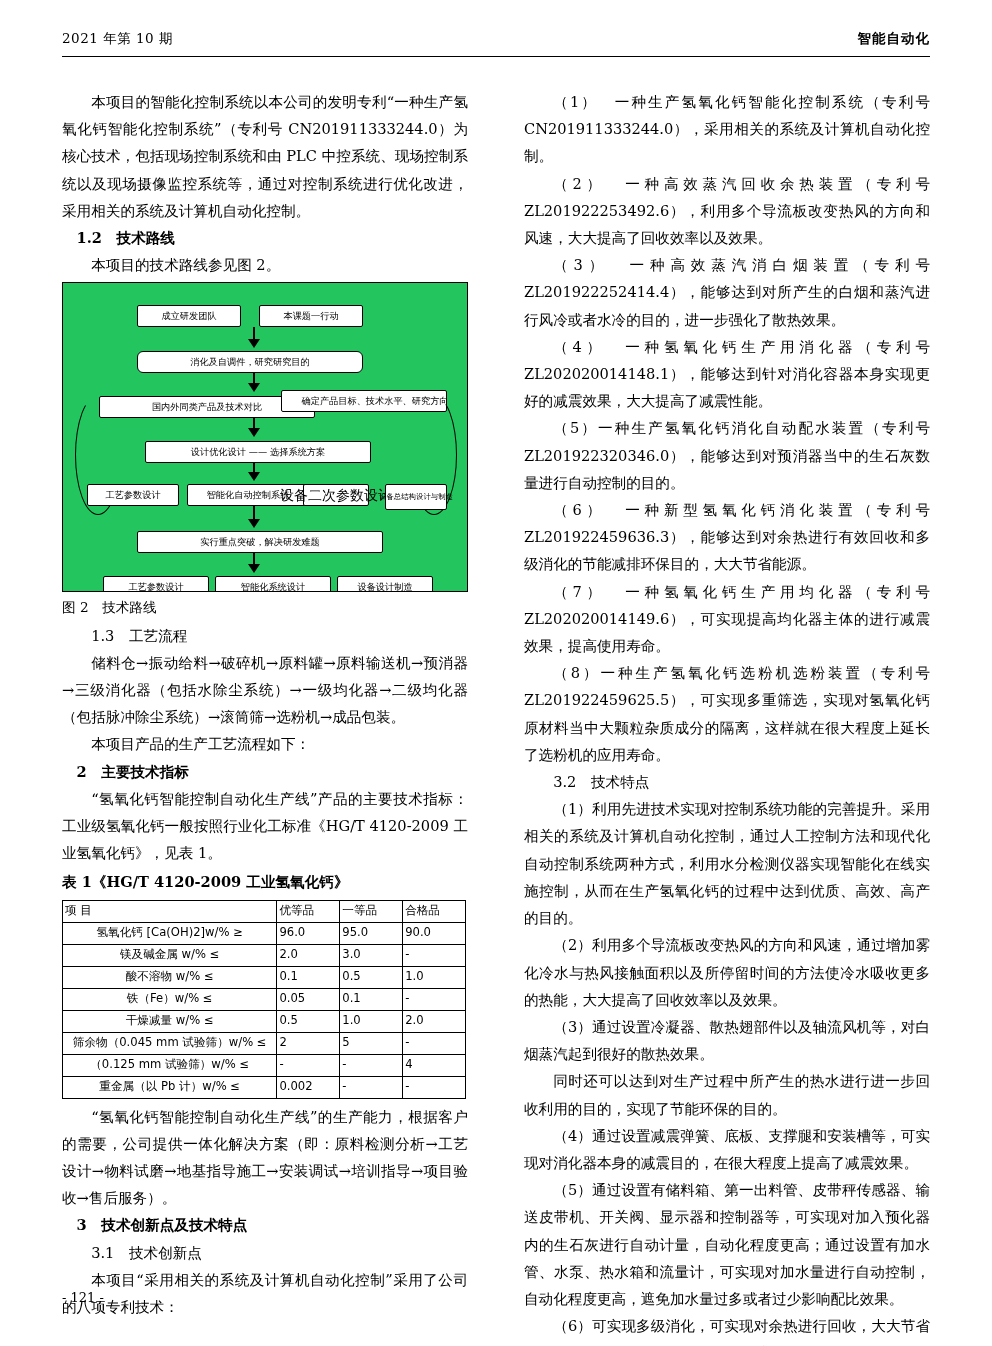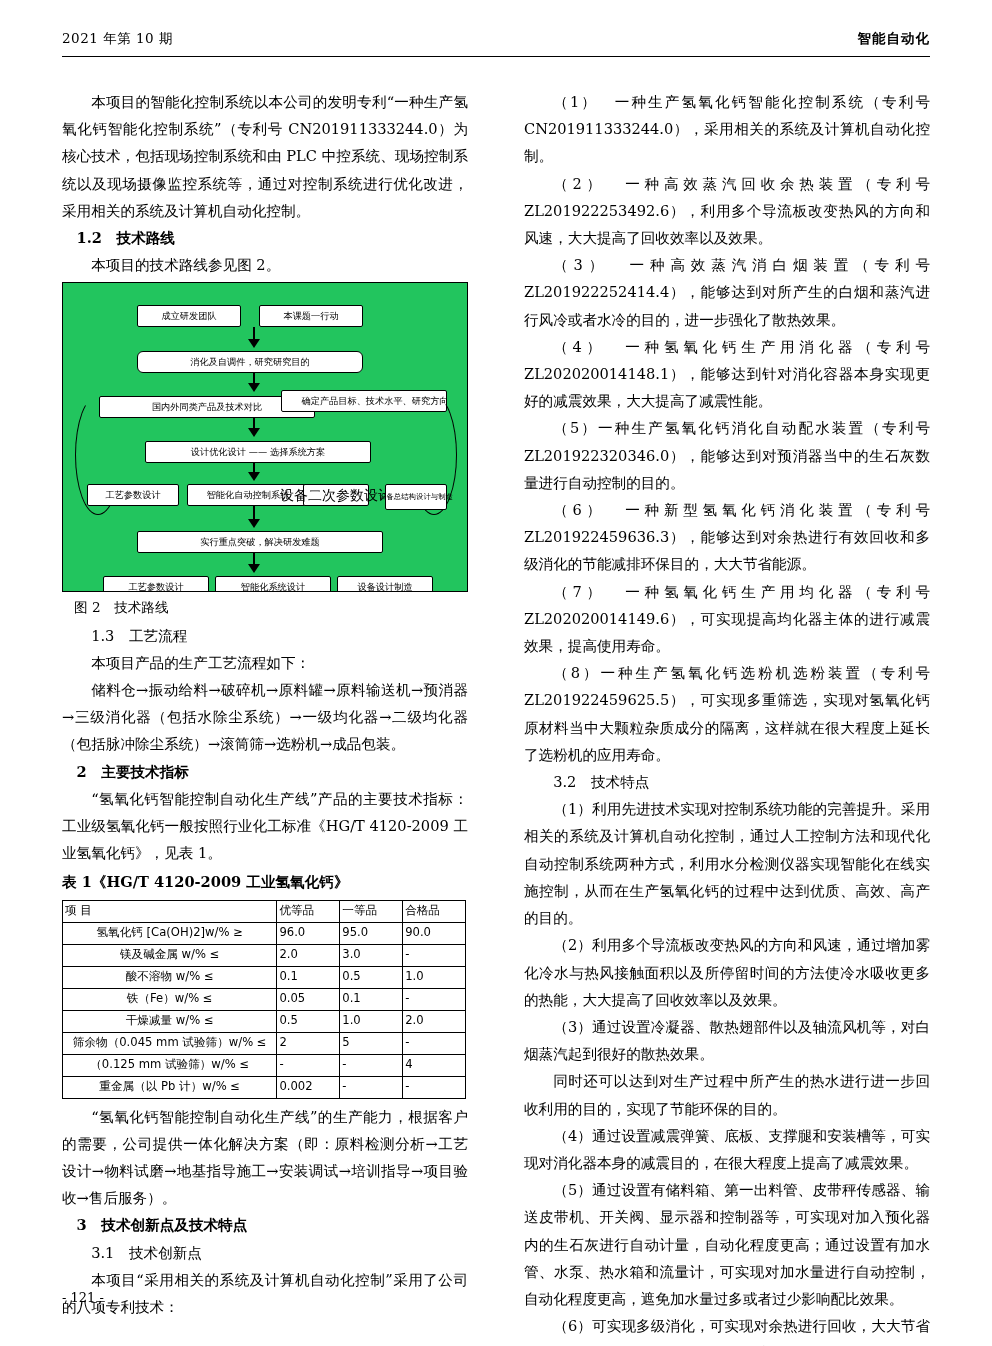--- a/index.html
+++ b/index.html
@@ -69,21 +69,20 @@
   .heading {
     text-indent: 1em;
     font-weight: bold;
   }
   .subheading {
     text-indent: 2em;
   }
   .caption {
     text-indent: 0;
     font-size: 13.6px;
-    margin-left: 12px;
   }
   
   .figure-box {
     margin-top: 4px;
     margin-bottom: 2px;
     border: 1px solid #000;
     width: 404px;
     height: 308px;
     position: relative;
     background: #22c55e;
@@ -213,22 +212,22 @@
       <div class="fig-node" style="left:322px; top:201px; width:62px; height:26px; font-size:7.4px;">设备总结构设计与制造</div>
       <div class="fig-node" style="left:74px; top:248px; width:246px; height:22px;">实行重点突破，解决研发难题</div>
       <div class="fig-node" style="left:40px; top:293px; width:106px; height:22px;">工艺参数设计</div>
       <div class="fig-node" style="left:152px; top:293px; width:116px; height:22px;">智能化系统设计</div>
       <div class="fig-node" style="left:274px; top:293px; width:96px; height:22px;">设备设计制造</div>
 
     </div>
     <p class="caption">图 2　技术路线</p>
 
     <p class="subheading">1.3　工艺流程</p>
+    <p class="ind2">储料仓→振动给料→破碎机→原料罐→原料输送机→预消器→三级消化器（包括水除尘系统）→一级均化器→二级均化器（包括脉冲除尘系统）→滚筒筛→选粉机→成品包装。</p>
     <p class="ind2">本项目产品的生产工艺流程如下：</p>
-    <p class="ind2">储料仓→振动给料→破碎机→原料罐→原料输送机→预消器→三级消化器（包括水除尘系统）→一级均化器→二级均化器（包括脉冲除尘系统）→滚筒筛→选粉机→成品包装。</p>
     <p class="heading">2　主要技术指标</p>
     <p class="ind2">“氢氧化钙智能控制自动化生产线”产品的主要技术指标：工业级氢氧化钙一般按照行业化工标准《HG/T 4120-2009 工业氢氧化钙》，见表 1。</p>
     <p class="tbl-title">表 1《HG/T 4120-2009 工业氢氧化钙》</p>
 
     <table class="spec">
       <colgroup>
           <col class="c0">
           <col class="c1">
           <col class="c2">
           <col class="c3">

